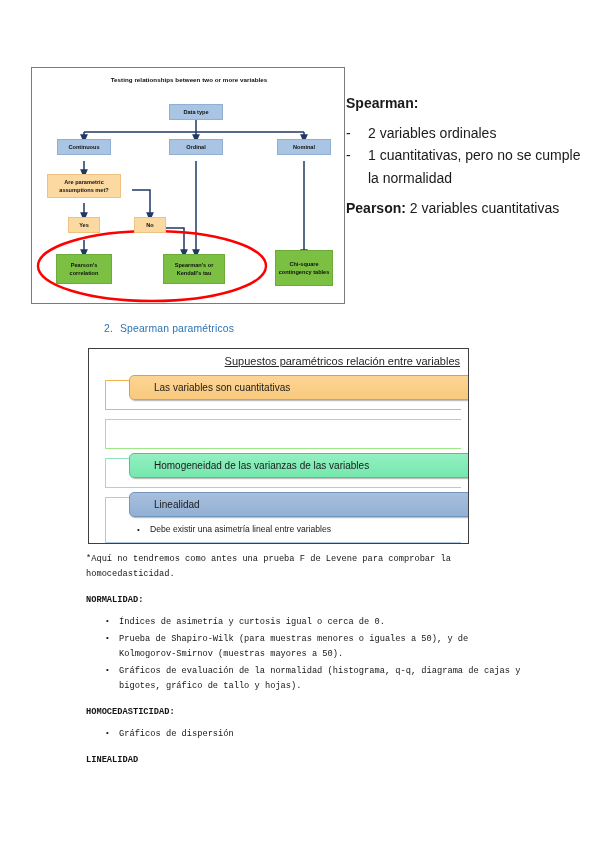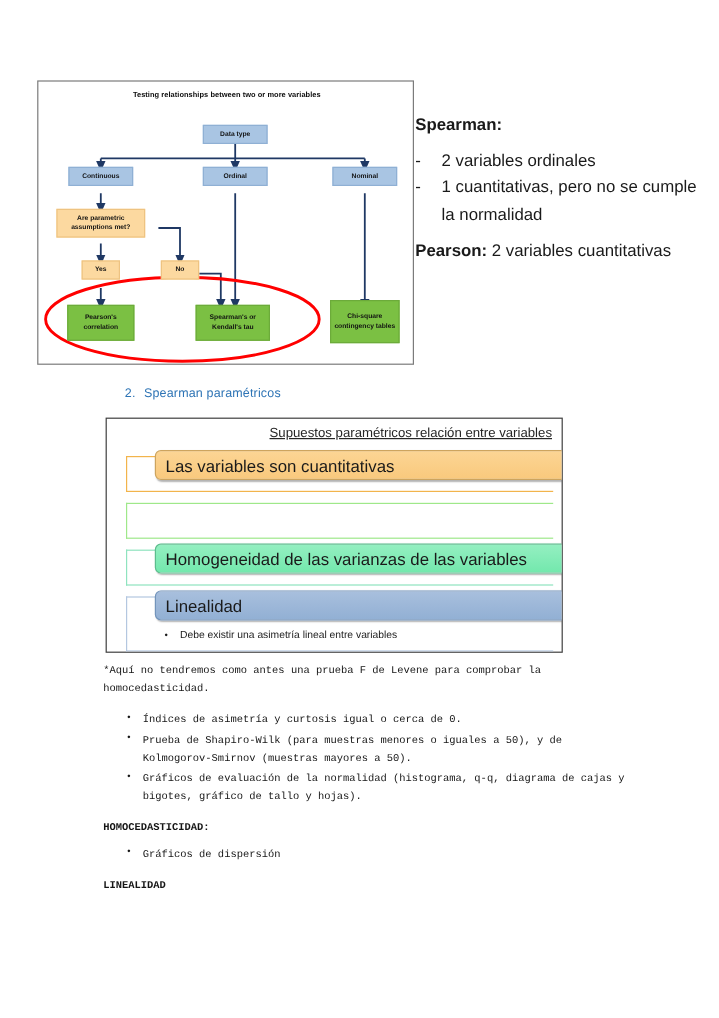--- a/index.html
+++ b/index.html
@@ -129,23 +129,23 @@
   }
   .sup-bar {
     position: absolute;
     left: 40px;
     width: 352px;
     height: 25px;
     border-radius: 5px;
     box-sizing: border-box;
     display: flex;
     align-items: center;
-    font-size: 14px;
+    font-size: 10px;
     color: #1a1a1a;
-    padding-left: 8px;
+    padding-left: 24px;
     box-shadow: 1px 1px 1.4px rgba(0,0,0,0.30);
   }
   .sup-bar.b1 { background: linear-gradient(180deg,#fcd594,#f9c97d); border: 0.7px solid #cda45e; }
   .sup-bar.b2 { background: linear-gradient(180deg,#a6ef82,#8be765); border: 0.7px solid #6fbe51; }
   .sup-bar.b3 { background: linear-gradient(180deg,#94efc1,#73e8ad); border: 0.7px solid #5cbd8d; }
   .sup-bar.b4 { background: linear-gradient(180deg,#a8bfdd,#92b0d4); border: 0.7px solid #7394bb; }
 
   .sup-bracket {
     position: absolute;
     left: 16px;
@@ -312,20 +312,21 @@
     <div class="sup-bullet" style="top:175px;">
       <span class="dot">•</span>
         <span>Debe existir una asimetría lineal entre variables</span>
     </div>
   </div>
 
   <div id="body-text">
 
     <p class="para">*Aquí no tendremos como antes una prueba F de Levene para comprobar la homocedasticidad.</p>
 
+    <p class="hd">NORMALIDAD:</p>
     <ul>
       <li>
         <span class="bdot">•</span><span>Índices de asimetría y curtosis igual o cerca de 0.</span>
       </li>
       <li>
         <span class="bdot">•</span><span>Prueba de Shapiro-Wilk (para muestras menores o iguales a 50), y de Kolmogorov-Smirnov (muestras mayores a 50).</span>
       </li>
       <li>
         <span class="bdot">•</span><span>Gráficos de evaluación de la normalidad (histograma, q-q, diagrama de cajas y bigotes, gráfico de tallo y hojas).</span>
       </li>

